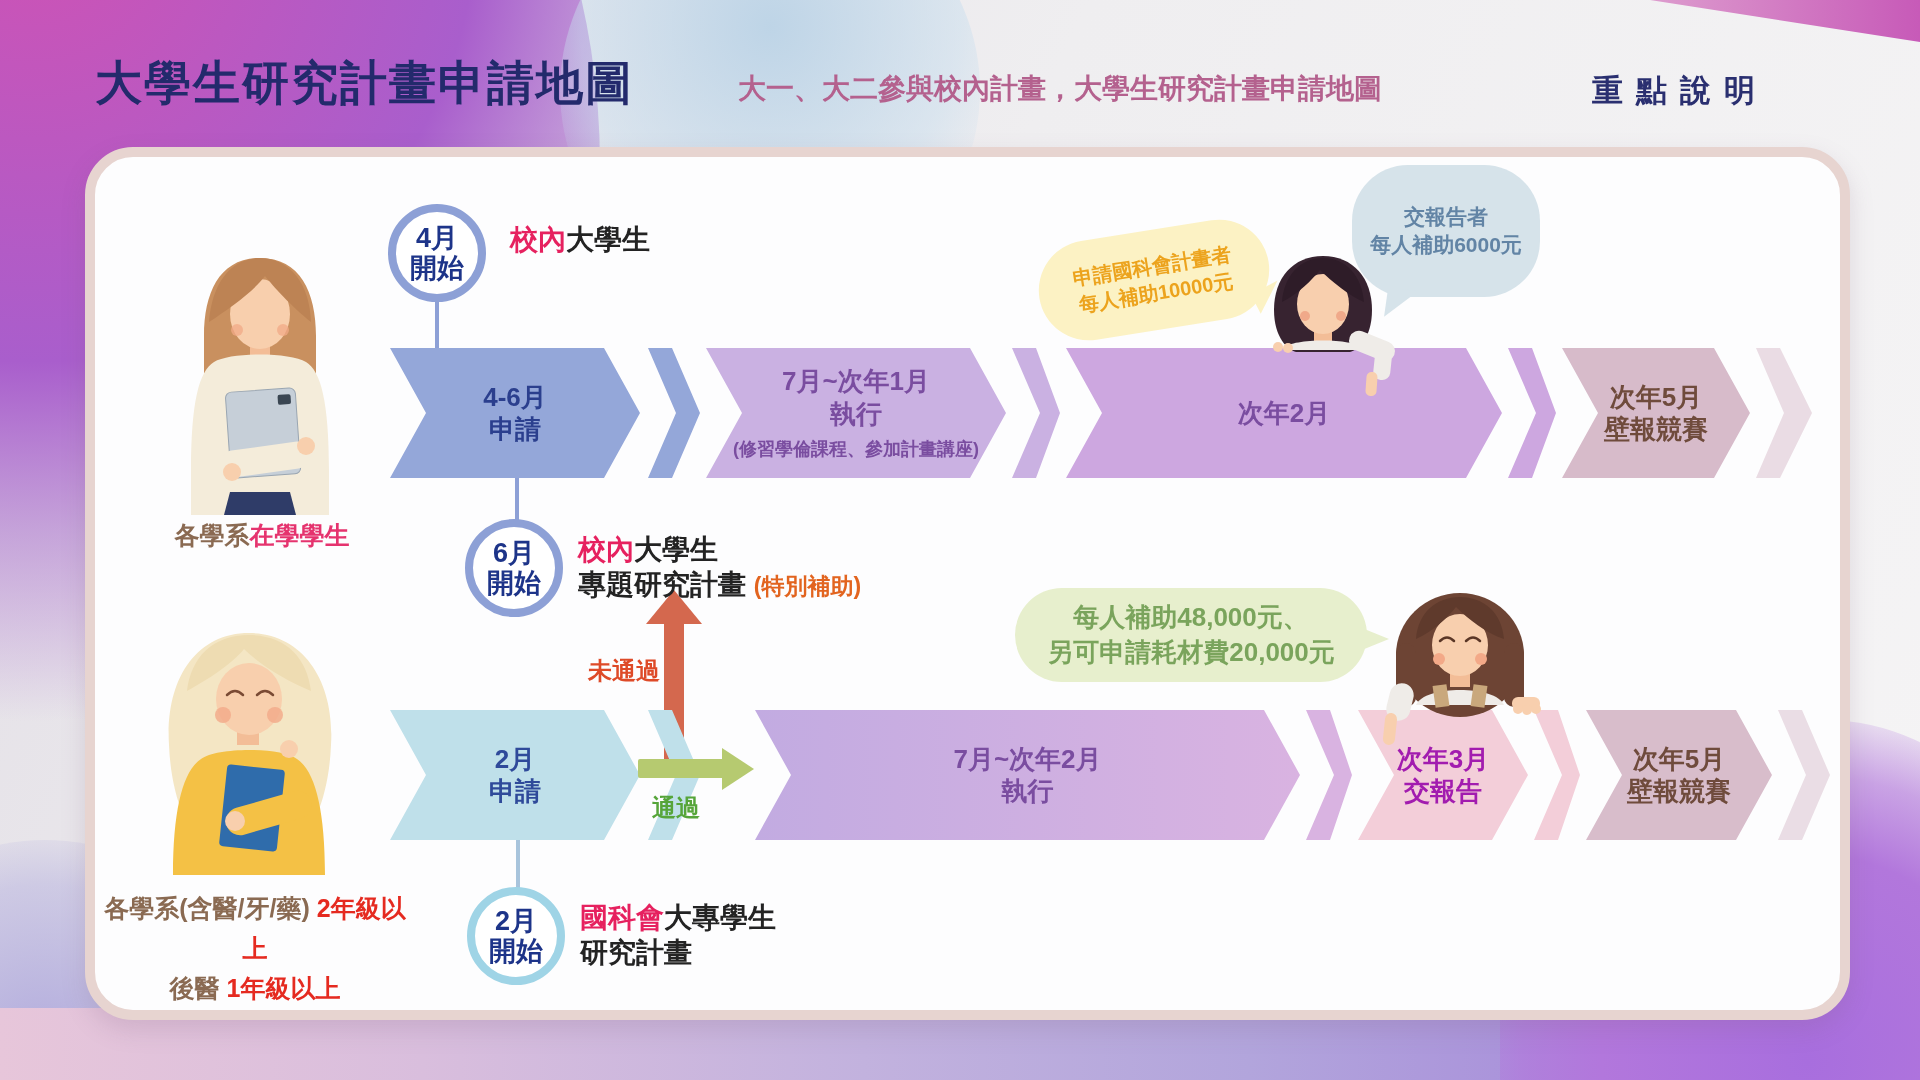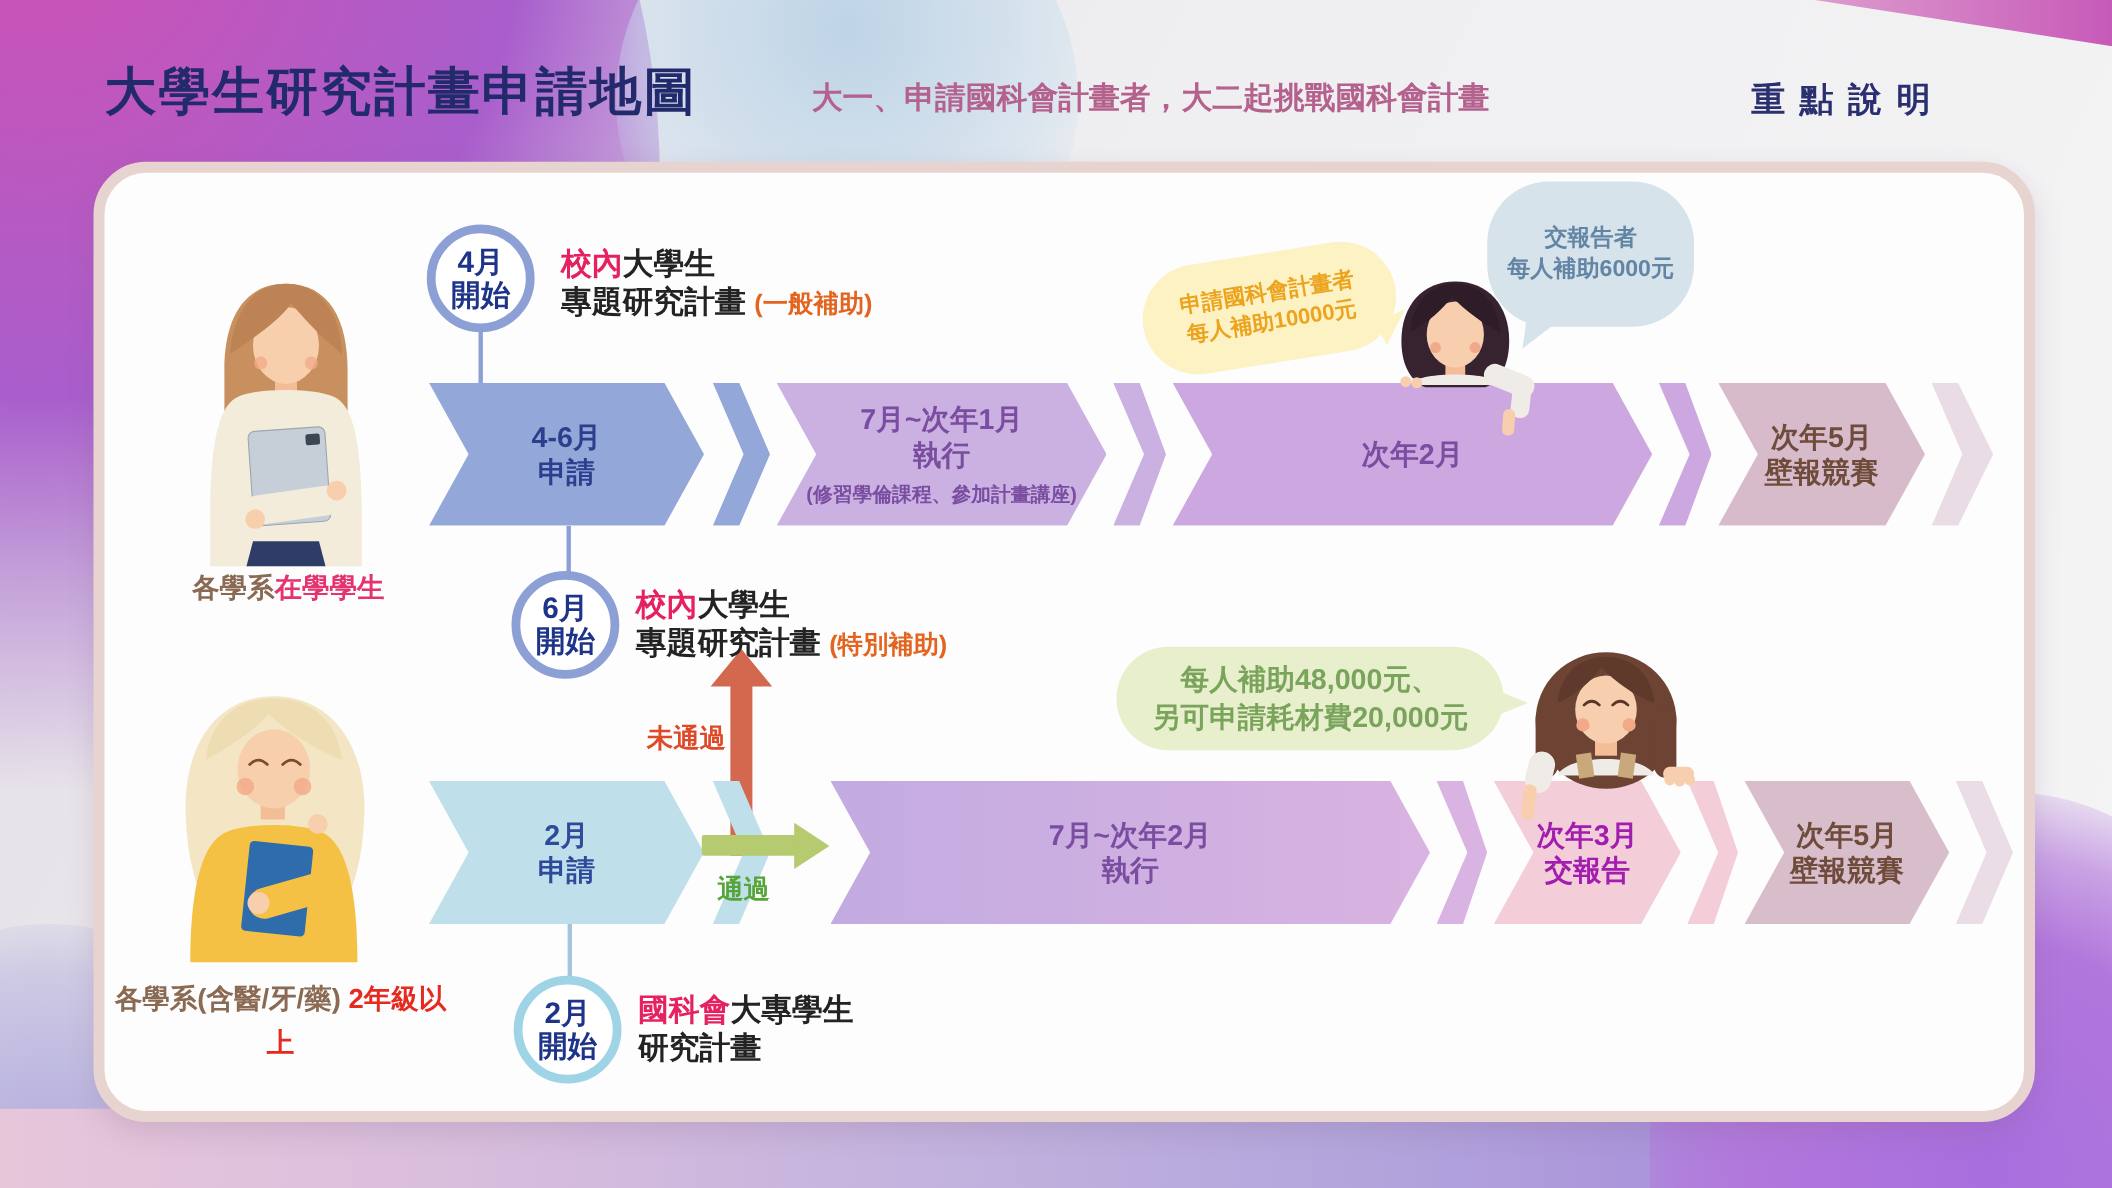--- a/index.html
+++ b/index.html
@@ -97,21 +97,21 @@
 <body>
 
 <div class="blob blob-tl"></div>
 <div class="blob blob-top-blue"></div>
 <div class="blob blob-tr"></div>
 <div class="blob blob-bl"></div>
 <div class="blob blob-bottom"></div>
 <div class="blob blob-br"></div>
 
 <div class="title">大學生研究計畫申請地圖</div>
-<div class="subtitle">大一、申請國科會計畫者，大二起挑戰國科會計畫</div>
+<div class="subtitle">大一、大二參與校內計畫，大學生研究計畫申請地圖</div>
 <div class="keynote">重點說明</div>
 
 <div class="panel"></div>
 
 <svg class="person" style="left:170px;top:240px;" width="180" height="275" viewBox="0 0 180 275">
   <path d="M90,18 C50,18 34,52 34,96 L34,212 C34,224 58,230 66,222 L114,222 C122,230 146,224 146,212 L146,96 C146,52 130,18 90,18 Z" fill="#c9905f"></path>
   <rect x="80" y="100" width="20" height="20" fill="#f3bd97"></rect>
   <ellipse cx="90" cy="74" rx="30" ry="35" fill="#f8cfad"></ellipse>
   <circle cx="67" cy="90" r="6" fill="#f1a987" opacity=".75"></circle>
   <circle cx="113" cy="90" r="6" fill="#f1a987" opacity=".75"></circle>
@@ -140,30 +140,30 @@
   <circle cx="132" cy="92" r="8" fill="#f3a988" opacity=".8"></circle>
   <path d="M106,12 C70,12 48,34 44,68 C66,56 90,40 101,26 C117,42 144,58 168,68 C164,34 142,12 106,12 Z" fill="#eedcb2"></path>
   <path d="M58,136 C74,124 138,124 154,136 C172,148 182,186 182,252 L30,252 C30,186 40,148 58,136 Z" fill="#f4c145"></path>
   <rect x="80" y="144" width="58" height="82" rx="4" fill="#2f6cab" transform="rotate(6 109 185)"></rect>
   <rect x="82" y="176" width="88" height="28" rx="14" fill="#f4c145" transform="rotate(-16 126 190)"></rect>
   <circle cx="92" cy="198" r="10" fill="#f8cfad"></circle>
   <circle cx="146" cy="126" r="9" fill="#f8cfad"></circle>
 </svg>
 <div class="plabel" style="left:100px;top:888px;width:310px;">
   <div><span class="brown-t">各學系(含醫/牙/藥) </span><span class="redpure">2年級以上</span></div>
+  <div><span class="brown-t">後醫 </span><span class="redpure">1年級以上</span></div>
 </div>
 
 <div class="connector cn-peri" style="left:435px;top:296px;height:56px;"></div>
 <div class="badge b-peri" style="left:388px;top:204px;">
   <span>4月</span>
   <span>開始</span>
 </div>
 <div class="mlabel" style="left:510px;top:222px;">
   <span class="l"><span class="red">校內</span><span>大學生</span></span>
-  <span class="l"><span>專題研究計畫</span> <span class="orange">(一般補助)</span></span>
 </div>
 
 <div class="arrow c-blue" style="left:390px;top:348px;width:250px;">
   <span class="a-l1 t-blue">4-6月</span>
   <span class="a-l2 t-blue">申請</span>
 </div>
 <div class="chev c-blue" style="left:648px;top:348px;"></div>
 <div class="arrow c-purpleA" style="left:706px;top:348px;width:300px;">
   <span class="a-l1 t-purple">7月~次年1月</span>
   <span class="a-l2 t-purple">執行</span>

